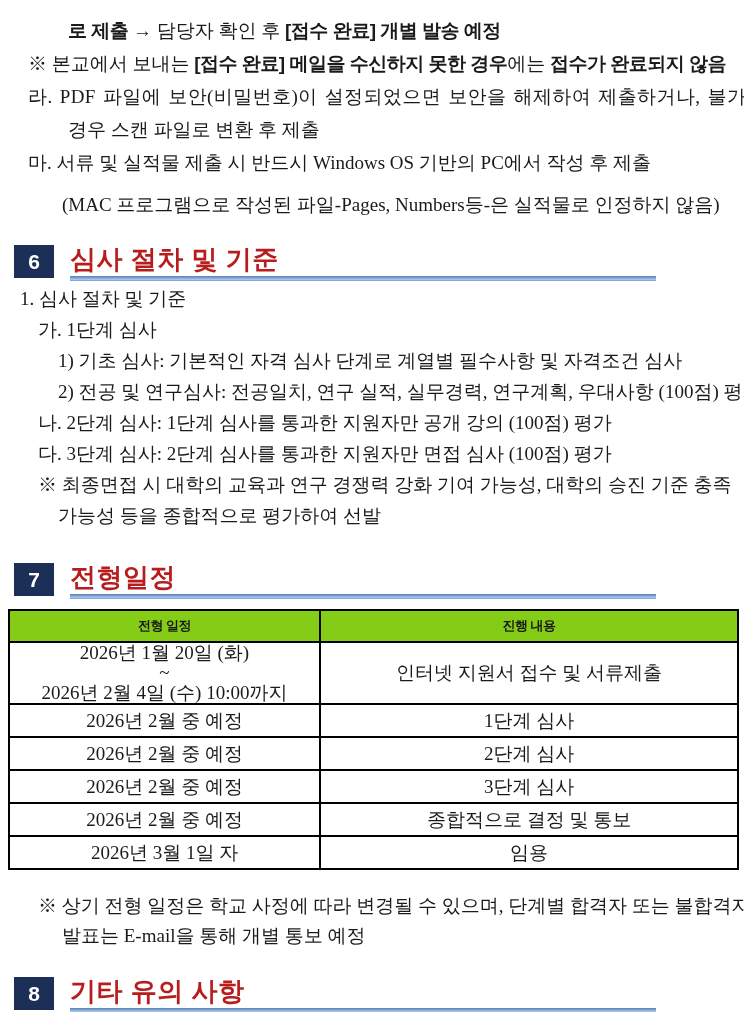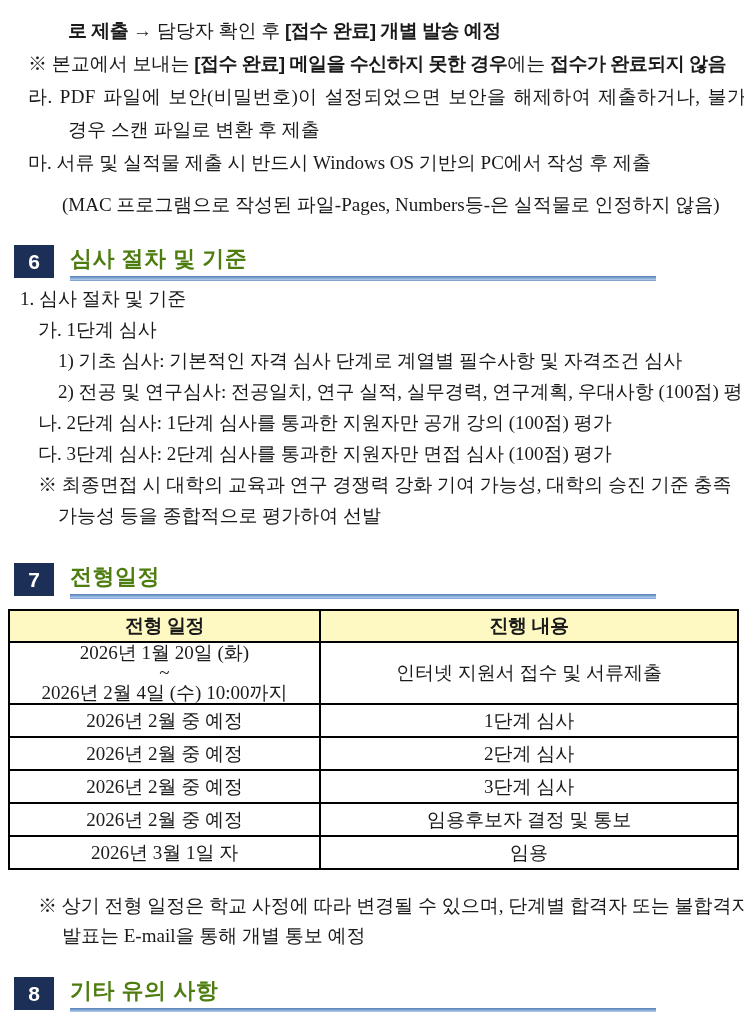--- a/index.html
+++ b/index.html
@@ -29,22 +29,22 @@
   .sec-num {
     width: 40px; height: 33px; flex: 0 0 40px;
     background: #1c3057; color: #ffffff;
     font-family: "Liberation Sans", "DejaVu Sans", sans-serif;
     font-size: 21px; font-weight: 700;
     display: flex; align-items: center; justify-content: center;
   }
   .sec-body { flex: 1 1 auto; margin-left: 16px; }
   .sec-title {
     font-family: "Liberation Sans", "DejaVu Sans", sans-serif;
-    font-size: 22px; font-weight: 700; line-height: 28px;
-    letter-spacing: 0.5px; color: #4d7c0f;
+    font-size: 26px; font-weight: 700; line-height: 28px;
+    letter-spacing: 0.5px; color: #b91c1c;
   }
   .sec-line {
     height: 5px; margin-top: 3px;
     background: linear-gradient(to bottom, #567fb4 0%, #86abd8 45%, #a9c6e7 70%, #6f97ca 100%);
   }
 
   
   .sec6-list { margin-top: 2px; }
   .sec6-list .line { line-height: 31px; }
   .ind-0 { padding-left: 12px; }  
@@ -62,24 +62,24 @@
     margin-top: 10px;
     table-layout: fixed;
   }
   table.sched th, table.sched td {
     border: 2px solid #000;
     text-align: center; vertical-align: middle;
     font-size: 19px;
     padding: 0;
   }
   table.sched th {
-    background: #fef9c3;
+    background: #84cc16;
     height: 30px;
     font-family: "Liberation Sans", "DejaVu Sans", sans-serif;
-    font-weight: 700; font-size: 19px;
+    font-weight: 700; font-size: 13px;
     letter-spacing: -0.5px;
   }
   table.sched col.c1 { width: 311px; }
   table.sched col.c2 { width: 418px; }
   tr.row-tall td { height: 58px; text-align: center; }
   tr.row-std td { height: 31px; }
   .sched-line { line-height: 20px; }
 
   .table-notes { margin-top: 21px; }
   .table-notes .line { line-height: 30px; }
@@ -158,21 +158,21 @@
       <tr class="row-std">
         <td>2026년 2월 중 예정</td>
         <td>2단계 심사</td>
       </tr>
       <tr class="row-std">
         <td>2026년 2월 중 예정</td>
         <td>3단계 심사</td>
       </tr>
       <tr class="row-std">
         <td>2026년 2월 중 예정</td>
-        <td>임용후보자 결정 및 통보</td>
+        <td>종합적으로 결정 및 통보</td>
       </tr>
       <tr class="row-std">
         <td>2026년 3월 1일 자</td>
         <td>임용</td>
       </tr>
     </tbody>
   </table>
 
   <div class="table-notes">
     <div class="line note-1">※ 상기 전형 일정은 학교 사정에 따라 변경될 수 있으며, 단계별 합격자 또는 불합격자</div>

